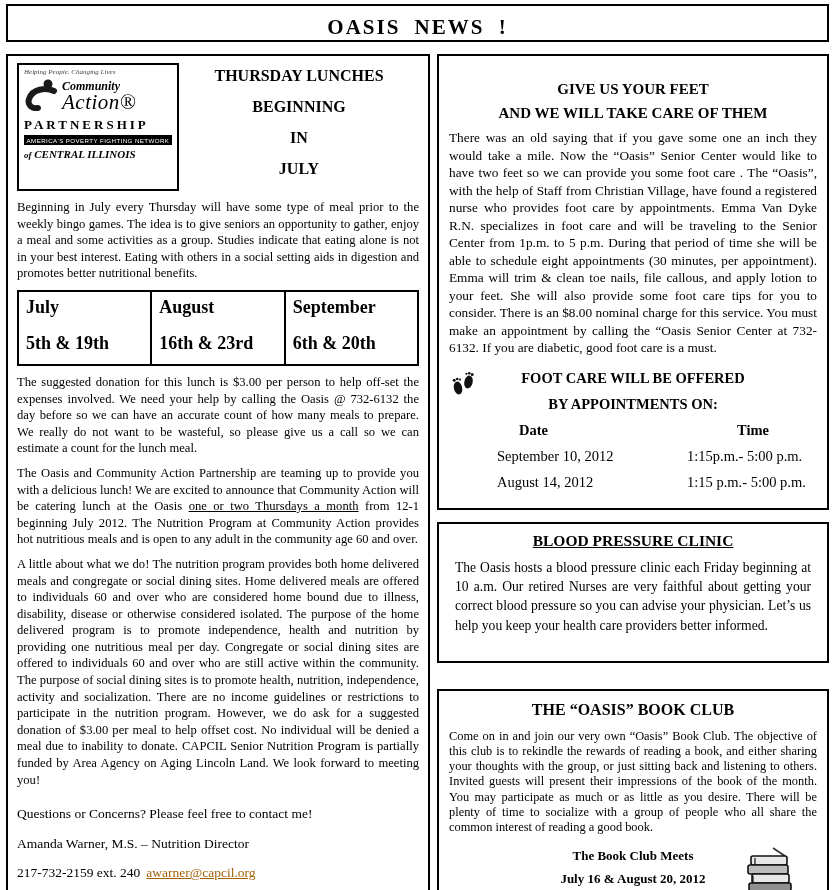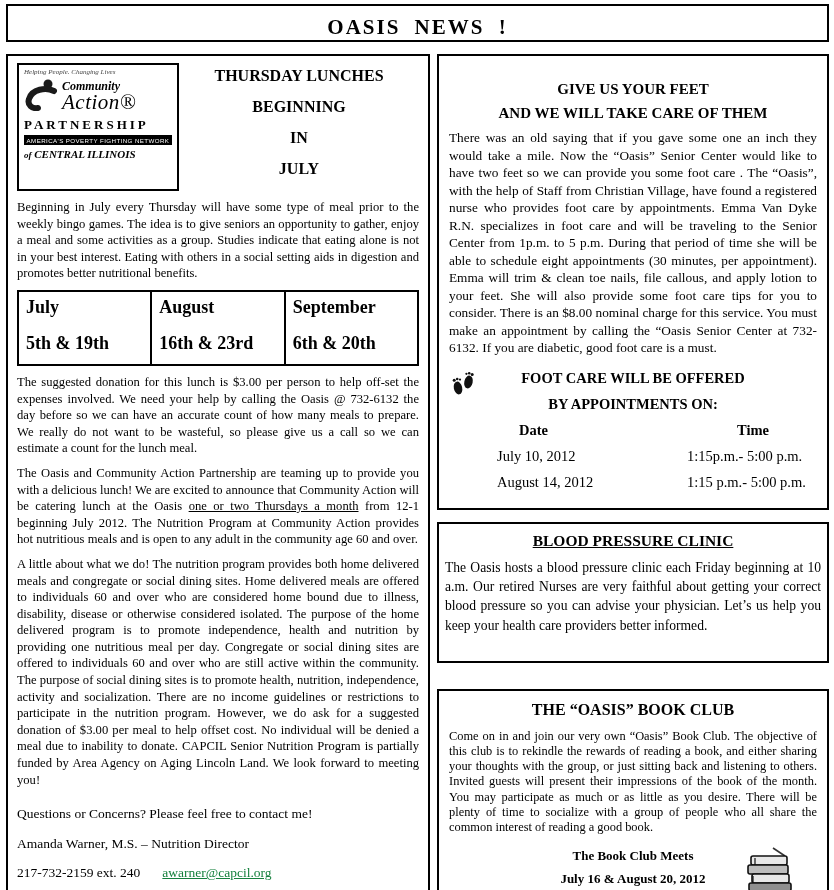--- a/index.html
+++ b/index.html
@@ -31,41 +31,41 @@
 
   .schedule-table{display:flex;border:2px solid #000;margin-top:8px;}
   .schedule-cell{flex:1;border-right:2px solid #000;padding:5px 7px 10px;}
   .schedule-cell:last-child{border-right:none;}
   .schedule-month{font-size:18px;font-weight:bold;margin-bottom:15px;}
   .schedule-days{font-size:18px;font-weight:bold;white-space:nowrap;}
 
   .questions{margin-top:18px;font-size:13.5px;}
   .contact-name{margin-top:7px;font-size:13.5px;}
   .contact-line{margin-top:2px;font-size:13.5px;}
-  .email{text-decoration:underline;color:#15803d;margin-left:22px;}
+  .email{text-decoration:underline;color:#a16207;margin-left:6px;}
 
   
   .box{border:2px solid #000;box-sizing:border-box;background:#fff;}
   .feet-box{padding:6px 10px 8px;}
   .feet-title{text-align:center;font-weight:bold;font-size:15px;margin-top:19px;}
   .feet-title2{margin-top:7px;}
   .feet-body{font-size:13.3px;line-height:17.5px;text-align:justify;margin-top:7px;}
   .offer-block{position:relative;margin-top:9px;}
   .footprints{position:absolute;left:2px;top:0;}
   .offer-lines{text-align:center;font-weight:bold;font-size:14.5px;}
   .offer-lines .oline{margin-bottom:9px;}
   .appt-table{font-size:14.5px;margin:2px 10px 2px 48px;}
   .appt-row{display:flex;margin-bottom:9px;}
   .appt-row .c-date{width:190px;flex:none;}
   .appt-row .c-time{flex:1;}
   .appt-header{font-weight:bold;}
   .appt-header .c-date{padding-left:22px;}
   .appt-header .c-time{padding-left:28px;}
 
-  .blood-box{margin-top:12px;padding:8px 6px 12px;}
+  .blood-box{margin-top:12px;padding:8px 16px 12px;}
   .blood-title{text-align:center;font-weight:bold;font-size:15.5px;text-decoration:underline;}
   .blood-body{font-size:13.6px;line-height:19.3px;text-align:justify;margin-top:8px;}
 
   .book-box{margin-top:26px;padding:8px 10px 8px;flex:1;}
   .book-title{text-align:center;font-weight:bold;font-size:16px;margin-top:2px;}
   .book-body{font-size:12.4px;line-height:15.3px;text-align:justify;margin-top:10px;}
   .book-meets{position:relative;margin-top:5px;text-align:center;font-weight:bold;font-size:13px;}
   .book-meets .mline{margin-bottom:7px;}
   .books-icon{position:absolute;right:22px;top:-2px;}
 </style>
@@ -163,21 +163,21 @@
             <div class="oline">FOOT CARE WILL BE OFFERED</div>
             <div class="oline">BY APPOINTMENTS ON:</div>
           </div>
         </div>
         <div class="appt-table">
           <div class="appt-row appt-header">
             <div class="c-date">Date</div>
             <div class="c-time">Time</div>
           </div>
           <div class="appt-row">
-            <div class="c-date">July 10, 2012</div>
+            <div class="c-date">September 10, 2012</div>
             <div class="c-time">1:15p.m.-   5:00 p.m.</div>
           </div>
           <div class="appt-row">
             <div class="c-date">August 14, 2012</div>
             <div class="c-time">1:15 p.m.-  5:00 p.m.</div>
           </div>
         </div>
       </div>
 
       <div class="box blood-box">

